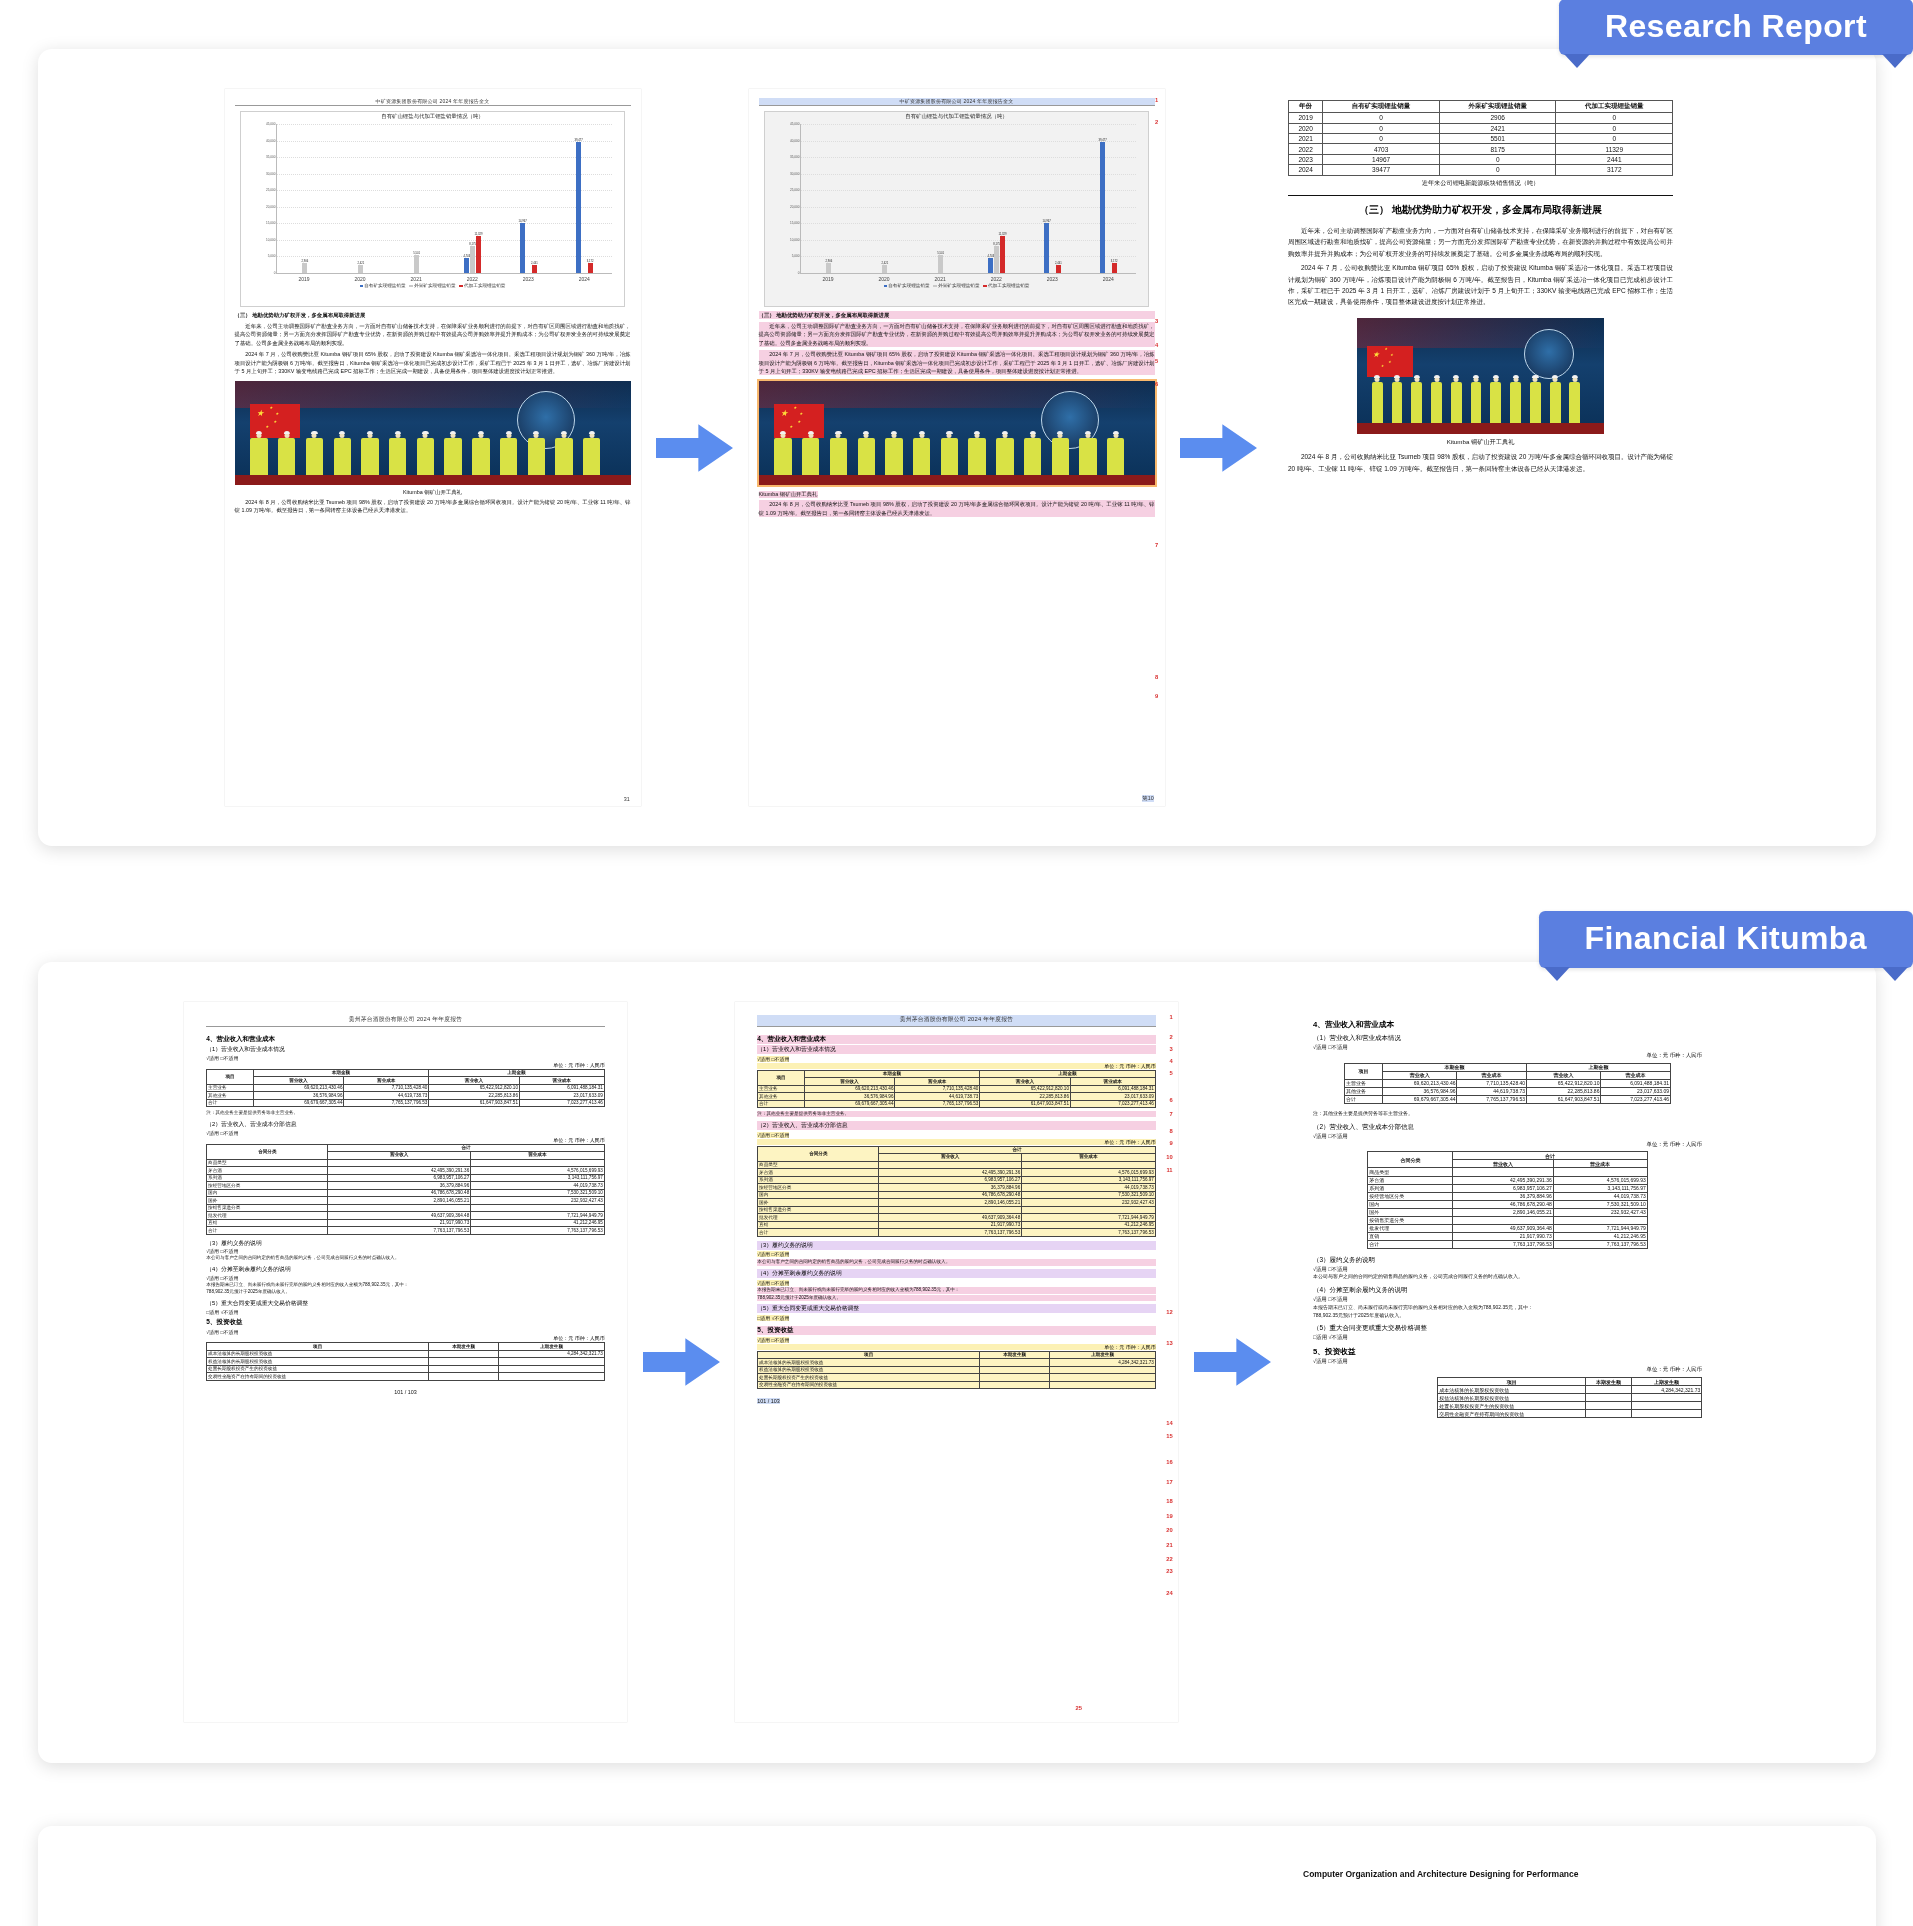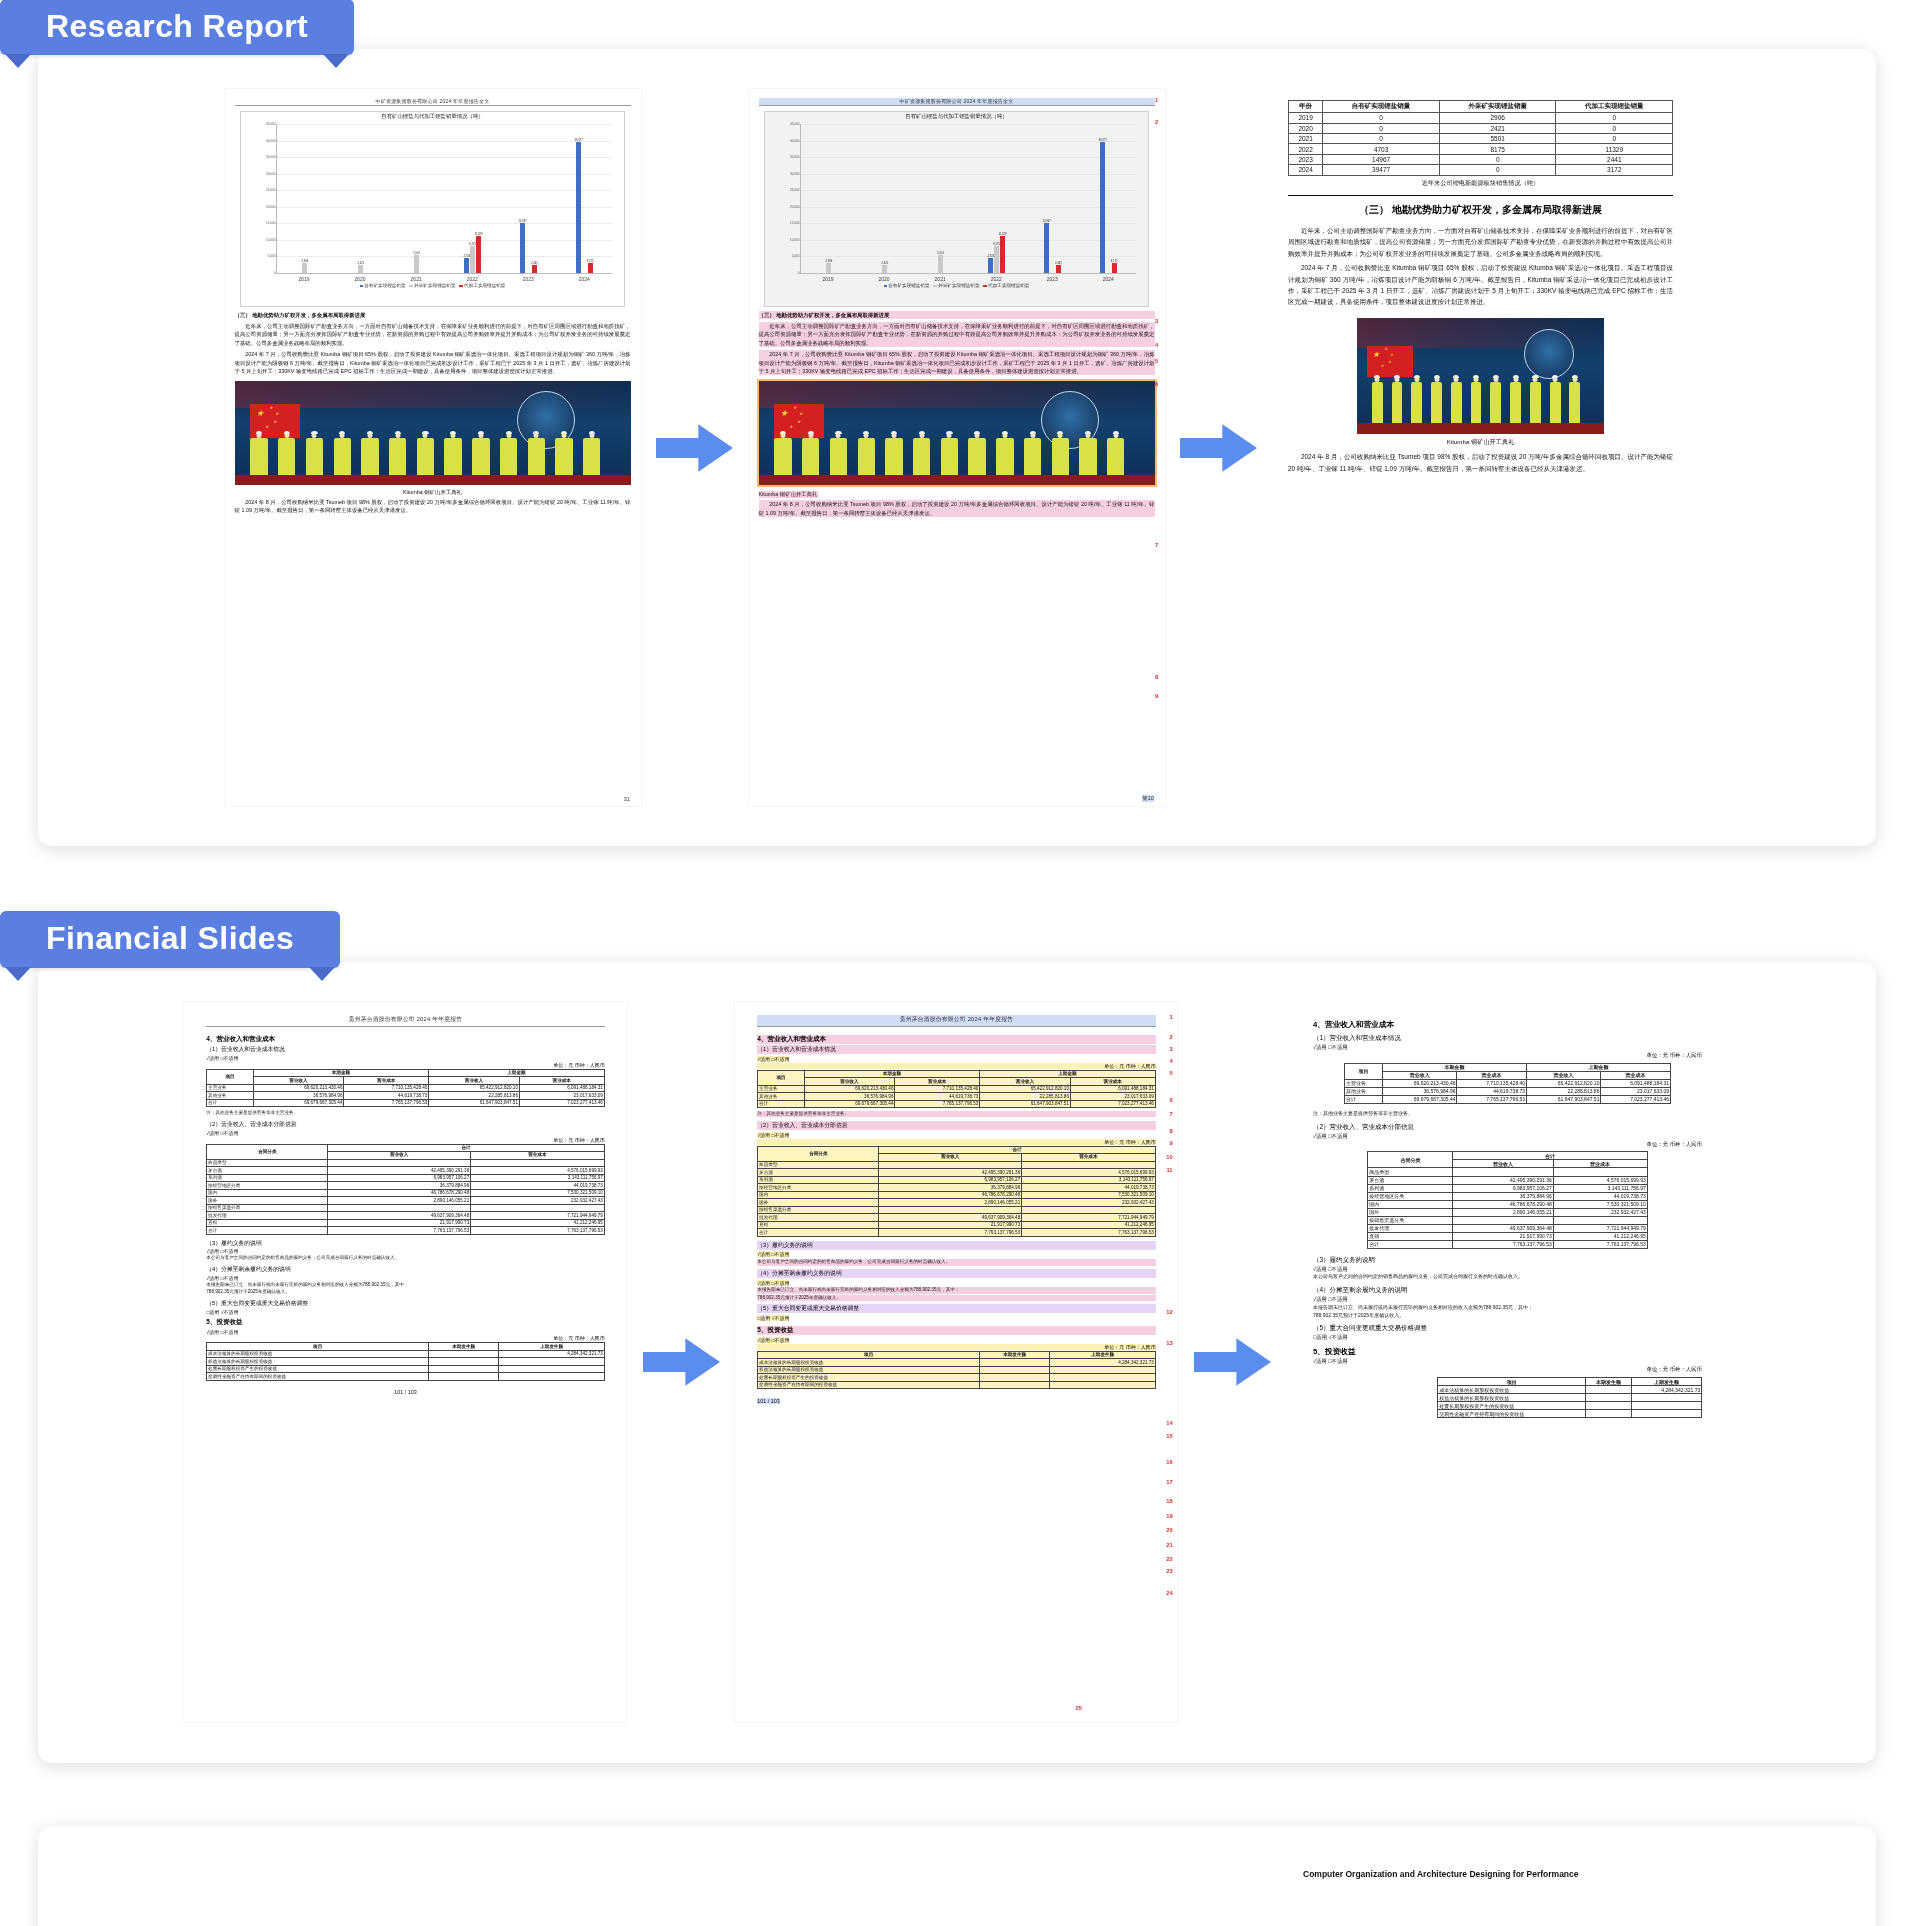--- a/index.html
+++ b/index.html
@@ -17,21 +17,21 @@
 
   
   .section {
     position: relative;
     width: 100%;
   }
   .banner-wrap {
     position: relative;
     width: 100%;
     display: flex;
-    justify-content: flex-start;
+    justify-content: flex-end;
     z-index: 5;
   }
   .banner {
     position: relative;
     background: #5b7fe0;
     color: #ffffff;
     font-size: 32px;
     font-weight: bold;
     letter-spacing: 0.4px;
     padding: 10px 46px 11.6px 46px;
@@ -730,21 +730,21 @@
         </div>
       </div>
 
     </div>
   </div>
 </div>
 
 <div class="section" style="margin-top:65px;">
 
   <div class="banner-wrap">
-    <div class="banner">Financial Slides</div>
+    <div class="banner">Financial Kitumba</div>
   </div>
 
   <div class="card" style="width:1838px; height:801px; margin-top:-6.2px; padding:31px 23px;">
     <div class="pipeline">
 
       <div class="stage">
         <div class="page" style="width:443px; height:720px; padding:13px 22.3px;">
           <div class="doc-hdr" style="font-size:5.8px; margin:0 0 8.5px 0;">贵州茅台酒股份有限公司 2024 年年度报告</div>
 
           <div class="fin-h" style="font-size:6.5px;">4、营业收入和营业成本</div>

